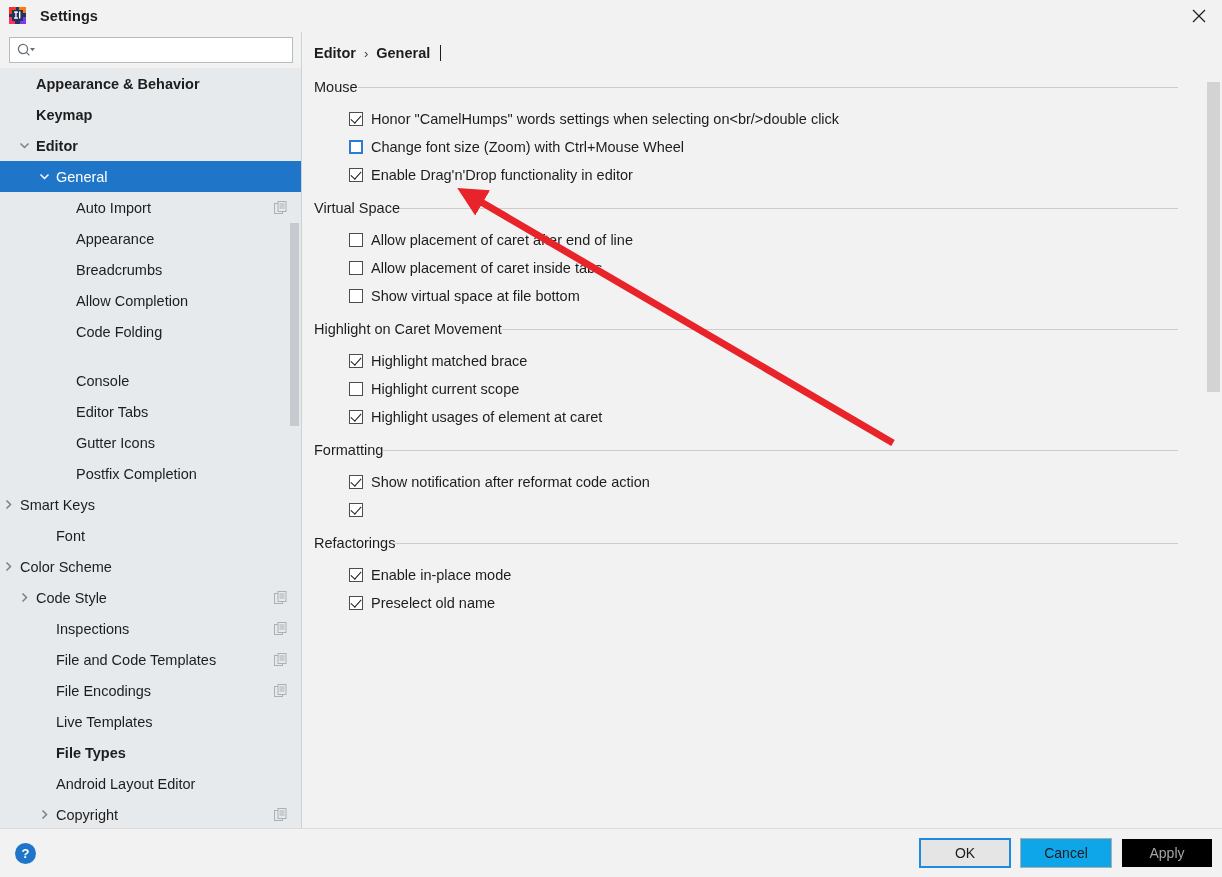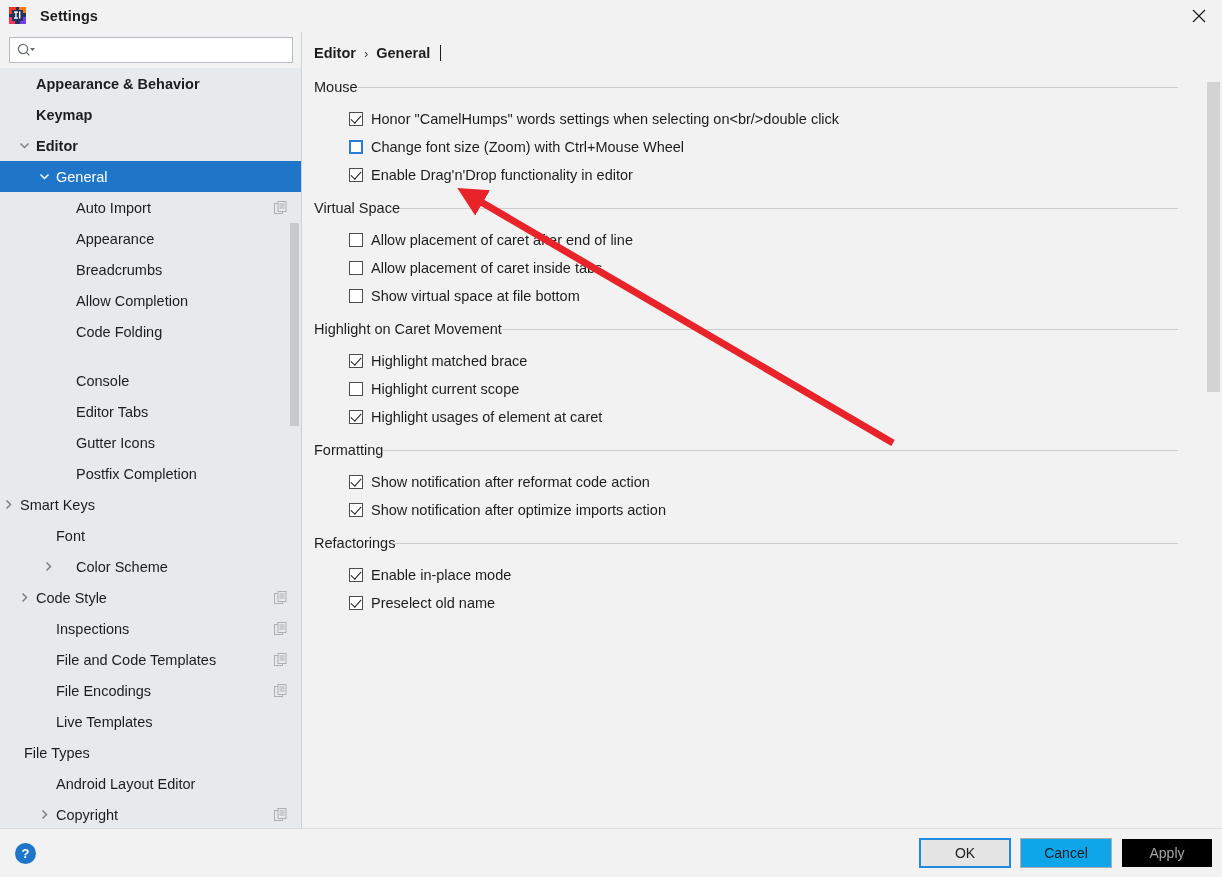--- a/index.html
+++ b/index.html
@@ -383,21 +383,21 @@
           <span class="tree-arrow" style="color: rgb(122, 128, 132);">
             <svg width="11" height="11" viewBox="0 0 11 11">
               <polyline points="3.5,1.5 7.5,5.5 3.5,9.5" fill="none" stroke="currentColor" stroke-width="1.5"></polyline>
             </svg>
           </span>
           <span class="tree-label">Smart Keys</span>
         </div>
         <div class="tree-row" style="padding-left: 56px;">
           <span class="tree-label">Font</span>
         </div>
-        <div class="tree-row" style="gap: 20px; display: flex; margin-left: 40px;">
+        <div class="tree-row" style="gap: 4px; display: flex;">
           <span class="tree-arrow" style="color: rgb(122, 128, 132);">
             <svg width="11" height="11" viewBox="0 0 11 11">
               <polyline points="3.5,1.5 7.5,5.5 3.5,9.5" fill="none" stroke="currentColor" stroke-width="1.5"></polyline>
             </svg>
           </span>
           <span class="tree-label">Color Scheme</span>
         </div>
         <div class="tree-row" style="padding-left: 16px; gap: 4px; display: flex;">
           <span class="tree-arrow" style="color: rgb(122, 128, 132);">
             <svg width="11" height="11" viewBox="0 0 11 11">
@@ -447,21 +447,21 @@
               <rect x="4" y="0.5" width="8" height="10" fill="#e6eaed" stroke="#8c9296"></rect>
               <line x1="5.5" y1="3" x2="10.5" y2="3" stroke="#8c9296"></line>
               <line x1="5.5" y1="5" x2="10.5" y2="5" stroke="#8c9296"></line>
               <line x1="5.5" y1="7" x2="10.5" y2="7" stroke="#8c9296"></line>
             </svg>
           </span>
         </div>
         <div class="tree-row" style="padding-left: 56px;">
           <span class="tree-label">Live Templates</span>
         </div>
-        <div class="tree-row" style="padding-left: 24px;">
+        <div class="tree-row" style="padding-left: 56px; font-weight: bold;">
           <span class="tree-label">File Types</span>
         </div>
         <div class="tree-row" style="padding-left: 56px;">
           <span class="tree-label">Android Layout Editor</span>
         </div>
         <div class="tree-row" style="padding-left: 36px; gap: 4px; display: flex;">
           <span class="tree-arrow" style="color: rgb(122, 128, 132);">
             <svg width="11" height="11" viewBox="0 0 11 11">
               <polyline points="3.5,1.5 7.5,5.5 3.5,9.5" fill="none" stroke="currentColor" stroke-width="1.5"></polyline>
             </svg>
@@ -559,21 +559,20 @@
             <span class="group-title">Formatting</span>
             <span class="group-rule"></span>
           </div>
           <div class="group-body">
             <div class="cb-row">
               <span class="cb checked"></span>
               <span class="cb-label">Show notification after reformat code action</span>
             </div>
             <div class="cb-row">
               <span class="cb checked"></span>
-              <span class="cb-label">Show notification after optimize imports action</span>
             </div>
           </div>
         </div>
         <div class="group">
           <div class="group-header">
             <span class="group-title">Refactorings</span>
             <span class="group-rule"></span>
           </div>
           <div class="group-body">
             <div class="cb-row">

